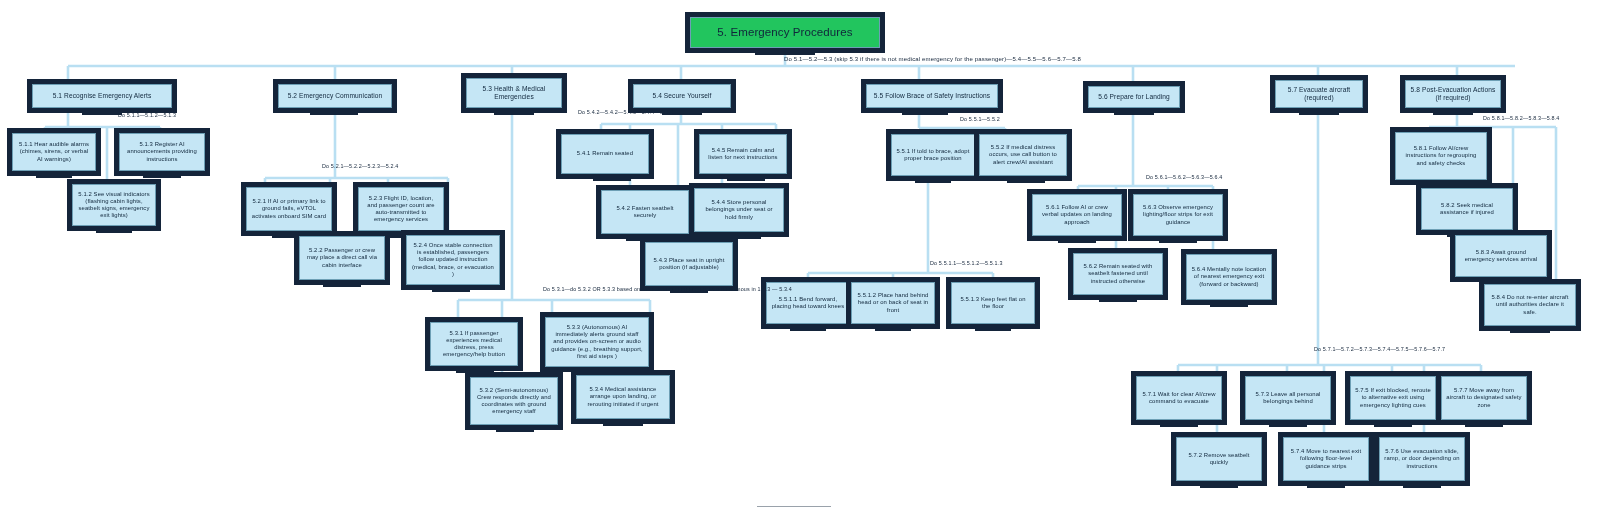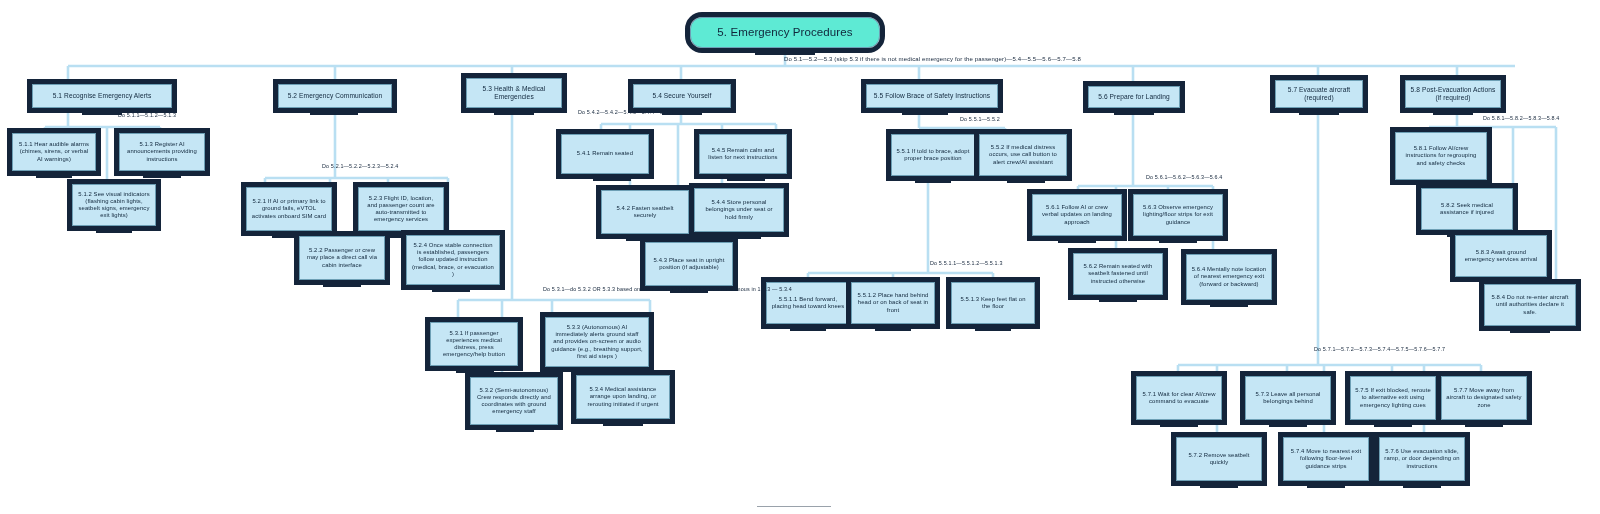--- a/index.html
+++ b/index.html
@@ -36,22 +36,21 @@
     justify-content: center;
     text-align: center;
     line-height: 1.22;
     letter-spacing: .1px;
     padding: 2px 4px;
     z-index: 3;
   }
   .node .txt { display: block; width: 100%; }
   .node.root {
     font-size: 11.5px;
-    background: #5eead4;
-    border-radius: 12px;
+    background: #22c55e;
   }
   .node.l1 { font-size: 6.6px; }
   .node.l2 { font-size: 5.9px; }
   
   .stand {
     position: absolute;
     height: 4px;
     background: #14243a;
     z-index: 2;
   }

